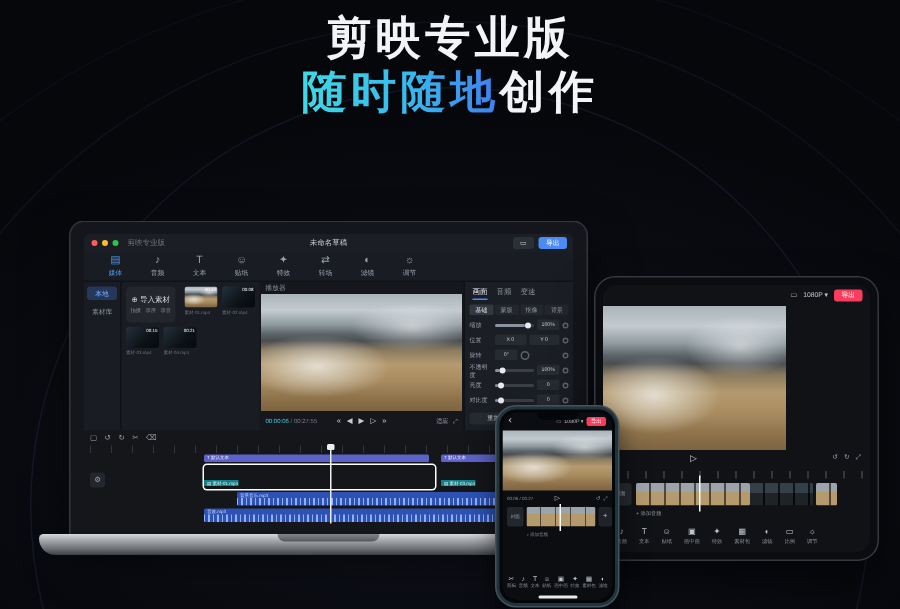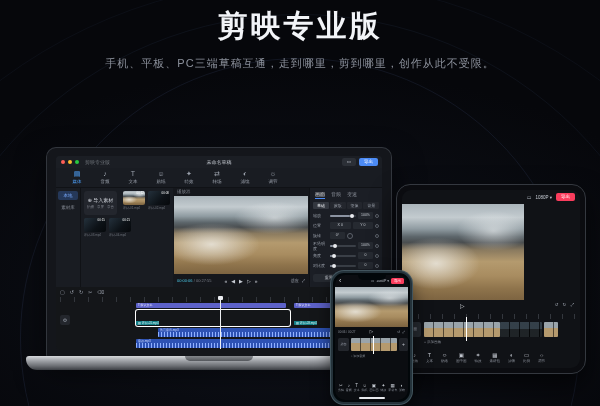--- a/index.html
+++ b/index.html
@@ -172,21 +172,21 @@
 </head>
 <body>
 
 <div class="page">
   <div class="arc arc1"></div>
   <div class="arc arc2"></div>
   <div class="arc arc3"></div>
 
   <div class="hero">
     <h1>剪映专业版</h1>
-    <div class="sub">手机、平板、PC三端草稿互通，走到哪里，剪到哪里，创作从此不受限。</div>
+    <h1><span class="accent">随时随地</span><span>创作</span></h1>
   </div>
 
   <div class="laptop-screen">
     <div class="appwin">
       <div class="titlebar">
         <span class="dot r"></span>
         <span class="dot y"></span>
         <span class="dot g"></span>
         <span class="tb-app">剪映专业版</span>
         <span class="tb-center">未命名草稿</span>

